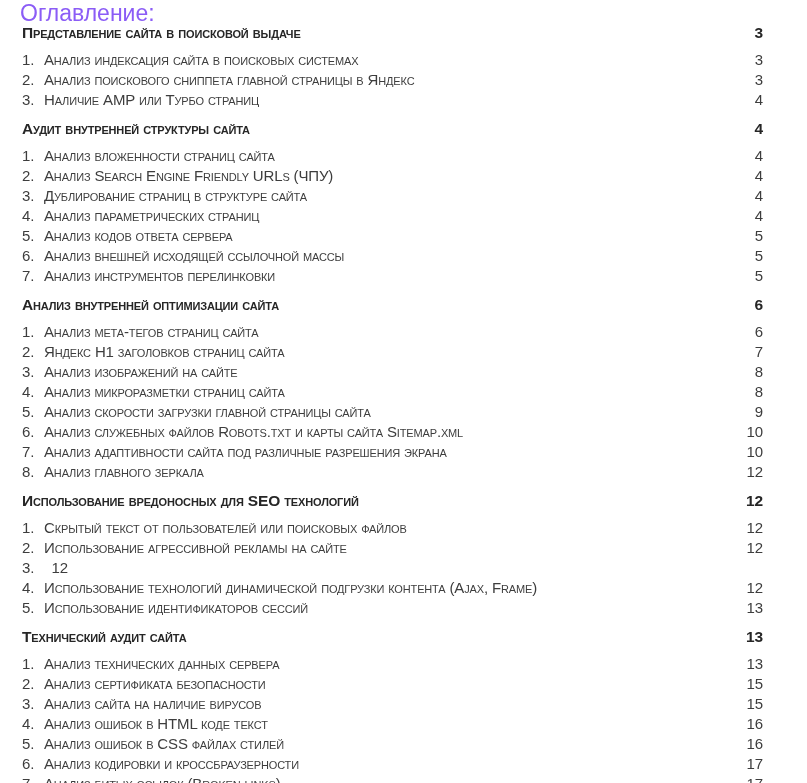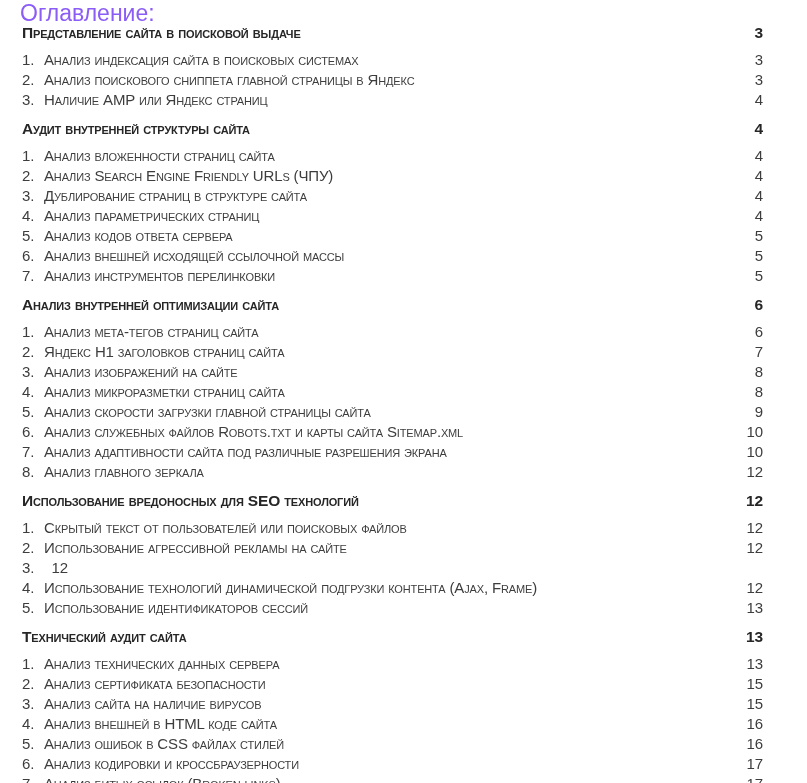--- a/index.html
+++ b/index.html
@@ -81,21 +81,21 @@
   </div>
 
   <div class="row item">
     <span class="num">2.</span>
     <span class="label">Анализ поискового сниппета главной страницы в Яндекс</span>
     <span class="pg">3</span>
   </div>
 
   <div class="row item">
     <span class="num">3.</span>
-    <span class="label">Наличие AMP или Яндекс страниц</span>
+    <span class="label">Наличие AMP или Турбо страниц</span>
     <span class="pg">4</span>
   </div>
 </div>
   </section>
 
   <section>
     <div class="row head">
       <span class="label">Аудит внутренней структуры сайта</span>
       <span class="pg">4</span>
     </div>
@@ -256,21 +256,21 @@
   </div>
 
   <div class="row item">
     <span class="num">3.</span>
     <span class="label">Анализ сайта на наличие вирусов</span>
     <span class="pg">15</span>
   </div>
 
   <div class="row item">
     <span class="num">4.</span>
-    <span class="label">Анализ внешней в HTML коде сайта</span>
+    <span class="label">Анализ ошибок в HTML коде текст</span>
     <span class="pg">16</span>
   </div>
 
   <div class="row item">
     <span class="num">5.</span>
     <span class="label">Анализ ошибок в CSS файлах стилей</span>
     <span class="pg">16</span>
   </div>
 
   <div class="row item">

